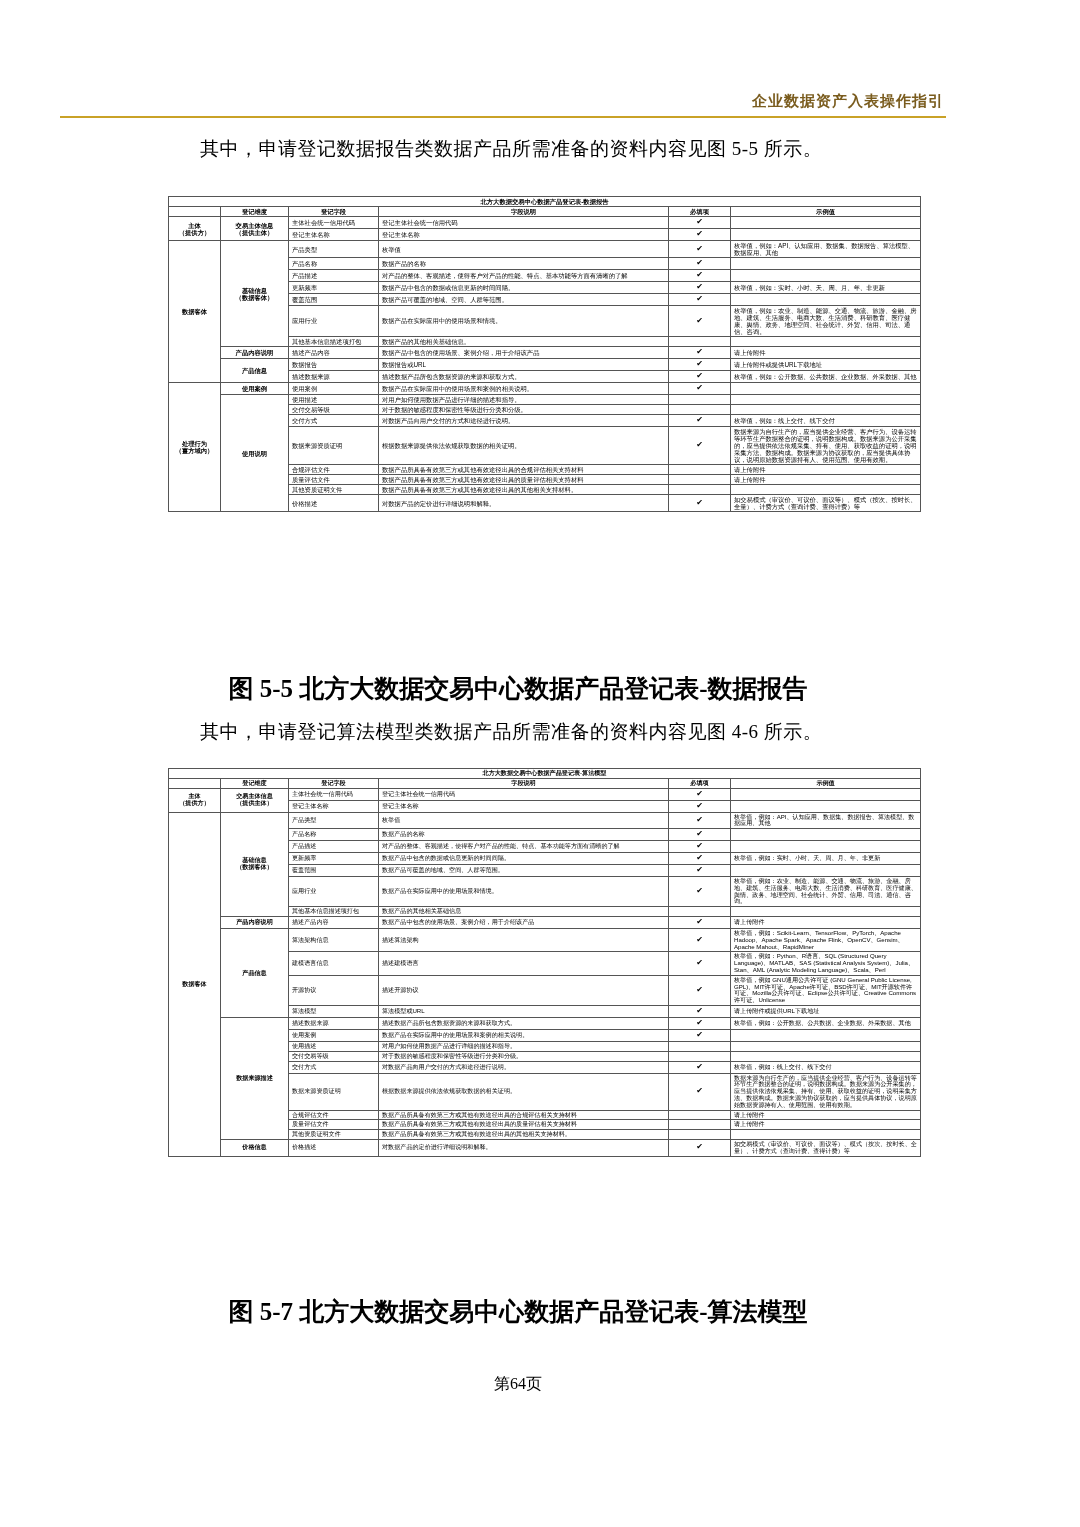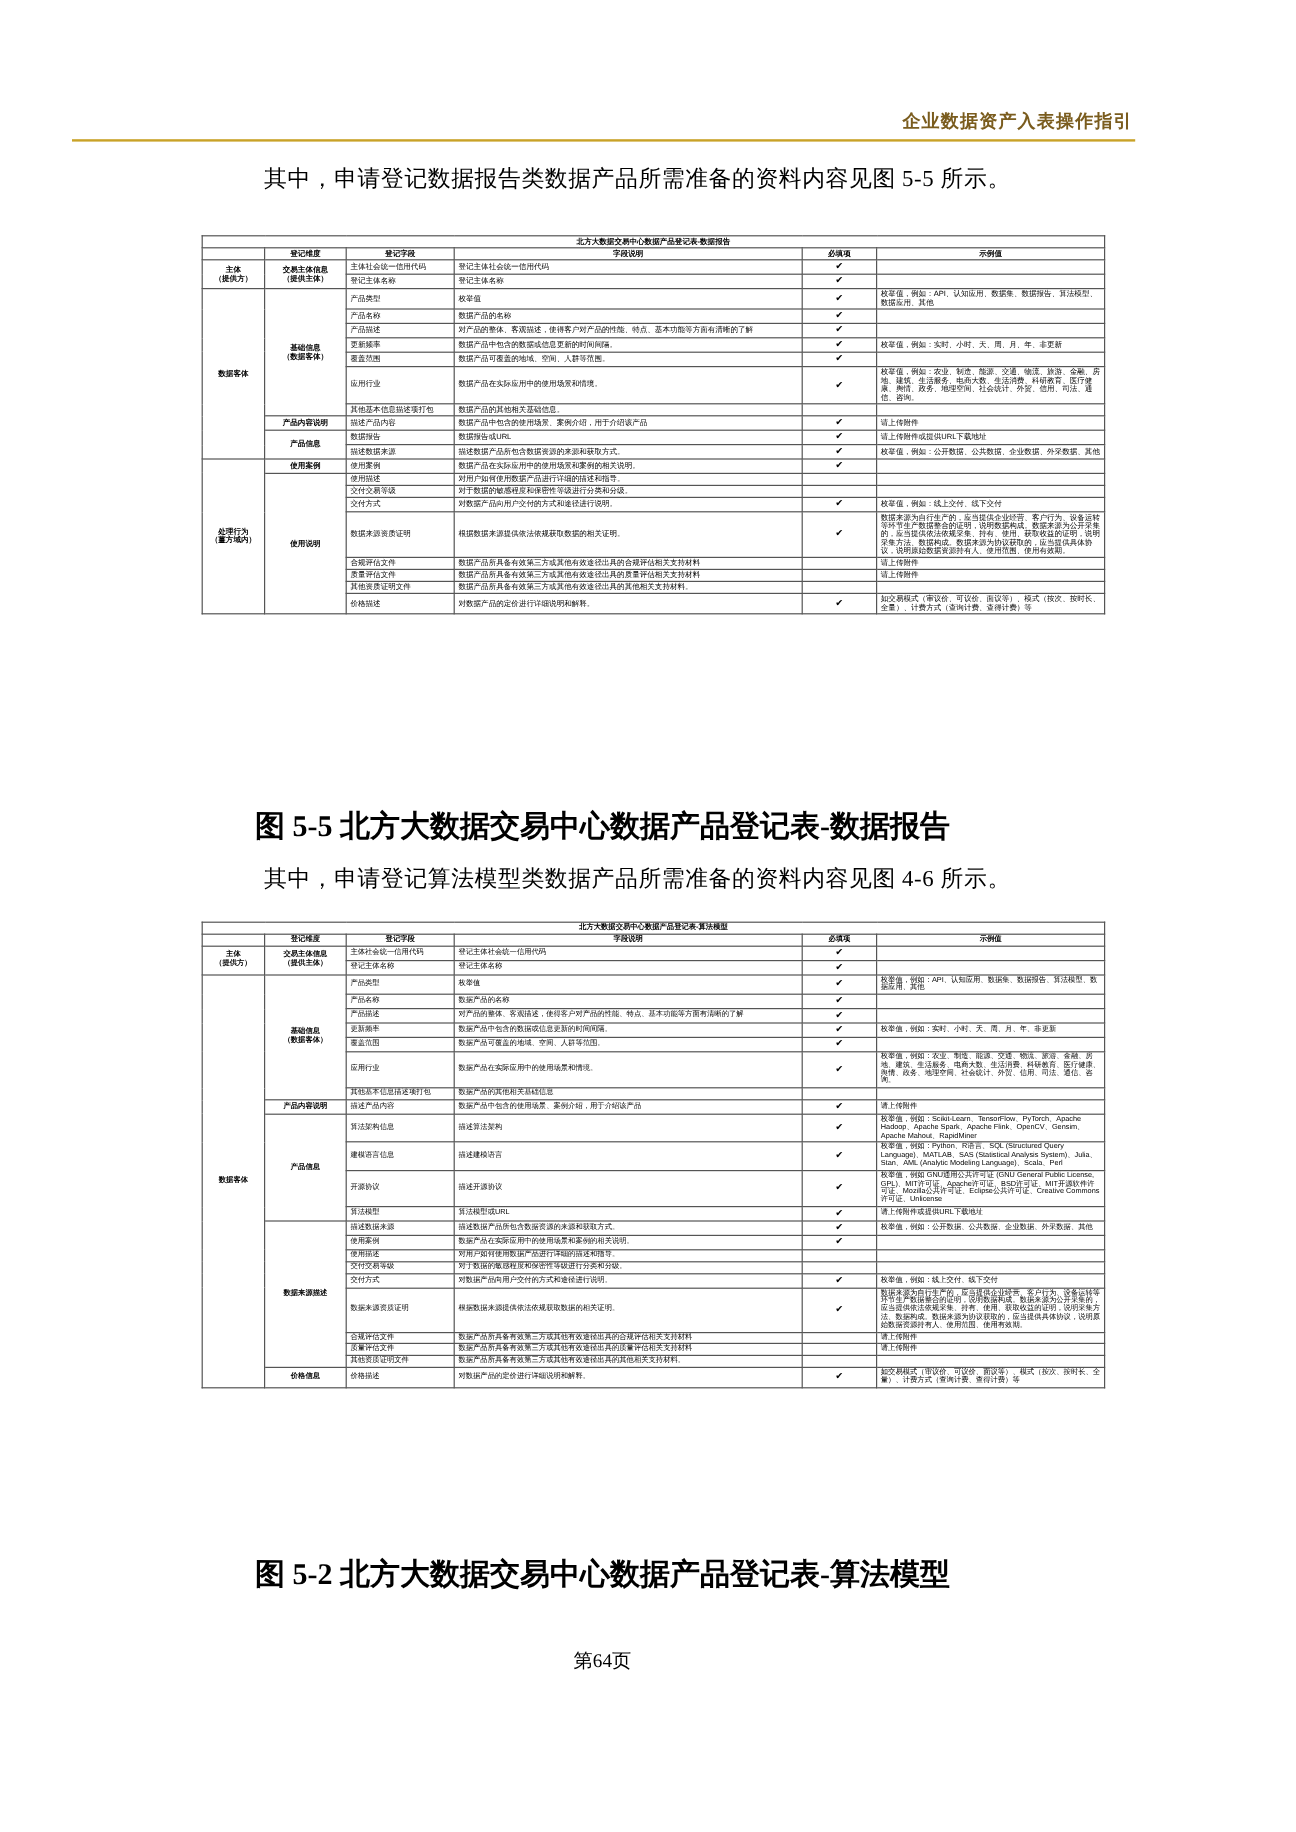--- a/index.html
+++ b/index.html
@@ -1,20 +1,20 @@
 <!DOCTYPE html>
 <html><head>
 <meta charset="utf-8">
 <style>
   html,body{margin:0;padding:0;background:#fff;}
   body{width:1080px;height:1527px;font-family:"Liberation Serif",serif;color:#000;position:relative;}
-  .page{width:1004px;height:1527px;position:relative;box-sizing:border-box;padding:0;}
+  .page{width:1004px;height:1527px;position:relative;box-sizing:border-box;padding:16px;}
   .header{position:absolute;top:92px;right:60px;font-family:"Liberation Sans",sans-serif;font-weight:bold;font-size:15px;color:#7a5c1e;letter-spacing:1px;}
   .header-rule{position:absolute;top:116px;left:60px;right:58px;height:2px;background:#c9a227;}
-  .para{position:absolute;font-size:19px;letter-spacing:0.5px;margin-left:20px;}
+  .para{position:absolute;font-size:19px;letter-spacing:0.5px;}
   .para1{top:136px;left:200px;}
   .para2{top:719px;left:200px;}
   .figcap{position:absolute;width:100%;text-align:center;font-weight:bold;font-size:25px;}
   .figcap1{top:672px;}
   .figcap2{top:1295px;}
   .pagenum{position:absolute;top:1374px;width:100%;text-align:center;font-size:16px;}
 
   table.reg{position:absolute;border-collapse:collapse;table-layout:fixed;font-family:"Liberation Sans",sans-serif;background:#fff;}
   table.reg td{border:1px solid #555;padding:1px 3px;vertical-align:middle;line-height:1.12;color:#000;overflow:hidden;}
   .t1{top:196px;left:168px;width:752px;font-size:6.3px;}
@@ -367,16 +367,16 @@
         <tr>
           <td rowspan="1" class="c b">价格信息</td>
           <td>价格描述</td>
           <td>对数据产品的定价进行详细说明和解释。</td>
           <td class="chk">✔</td>
           <td>如交易模式（审议价、可议价、面议等）、模式（按次、按时长、全量）、计费方式（查询计费、查得计费）等</td>
         </tr>
       </tbody>
   </table>
 
-  <div class="figcap figcap2">图 5-2 北方大数据交易中心数据产品登记表-算法模型</div>
+  <div class="figcap figcap2">图 5-7 北方大数据交易中心数据产品登记表-算法模型</div>
 
   <div class="pagenum">第64页</div>
 </div>
 
 </body></html>

